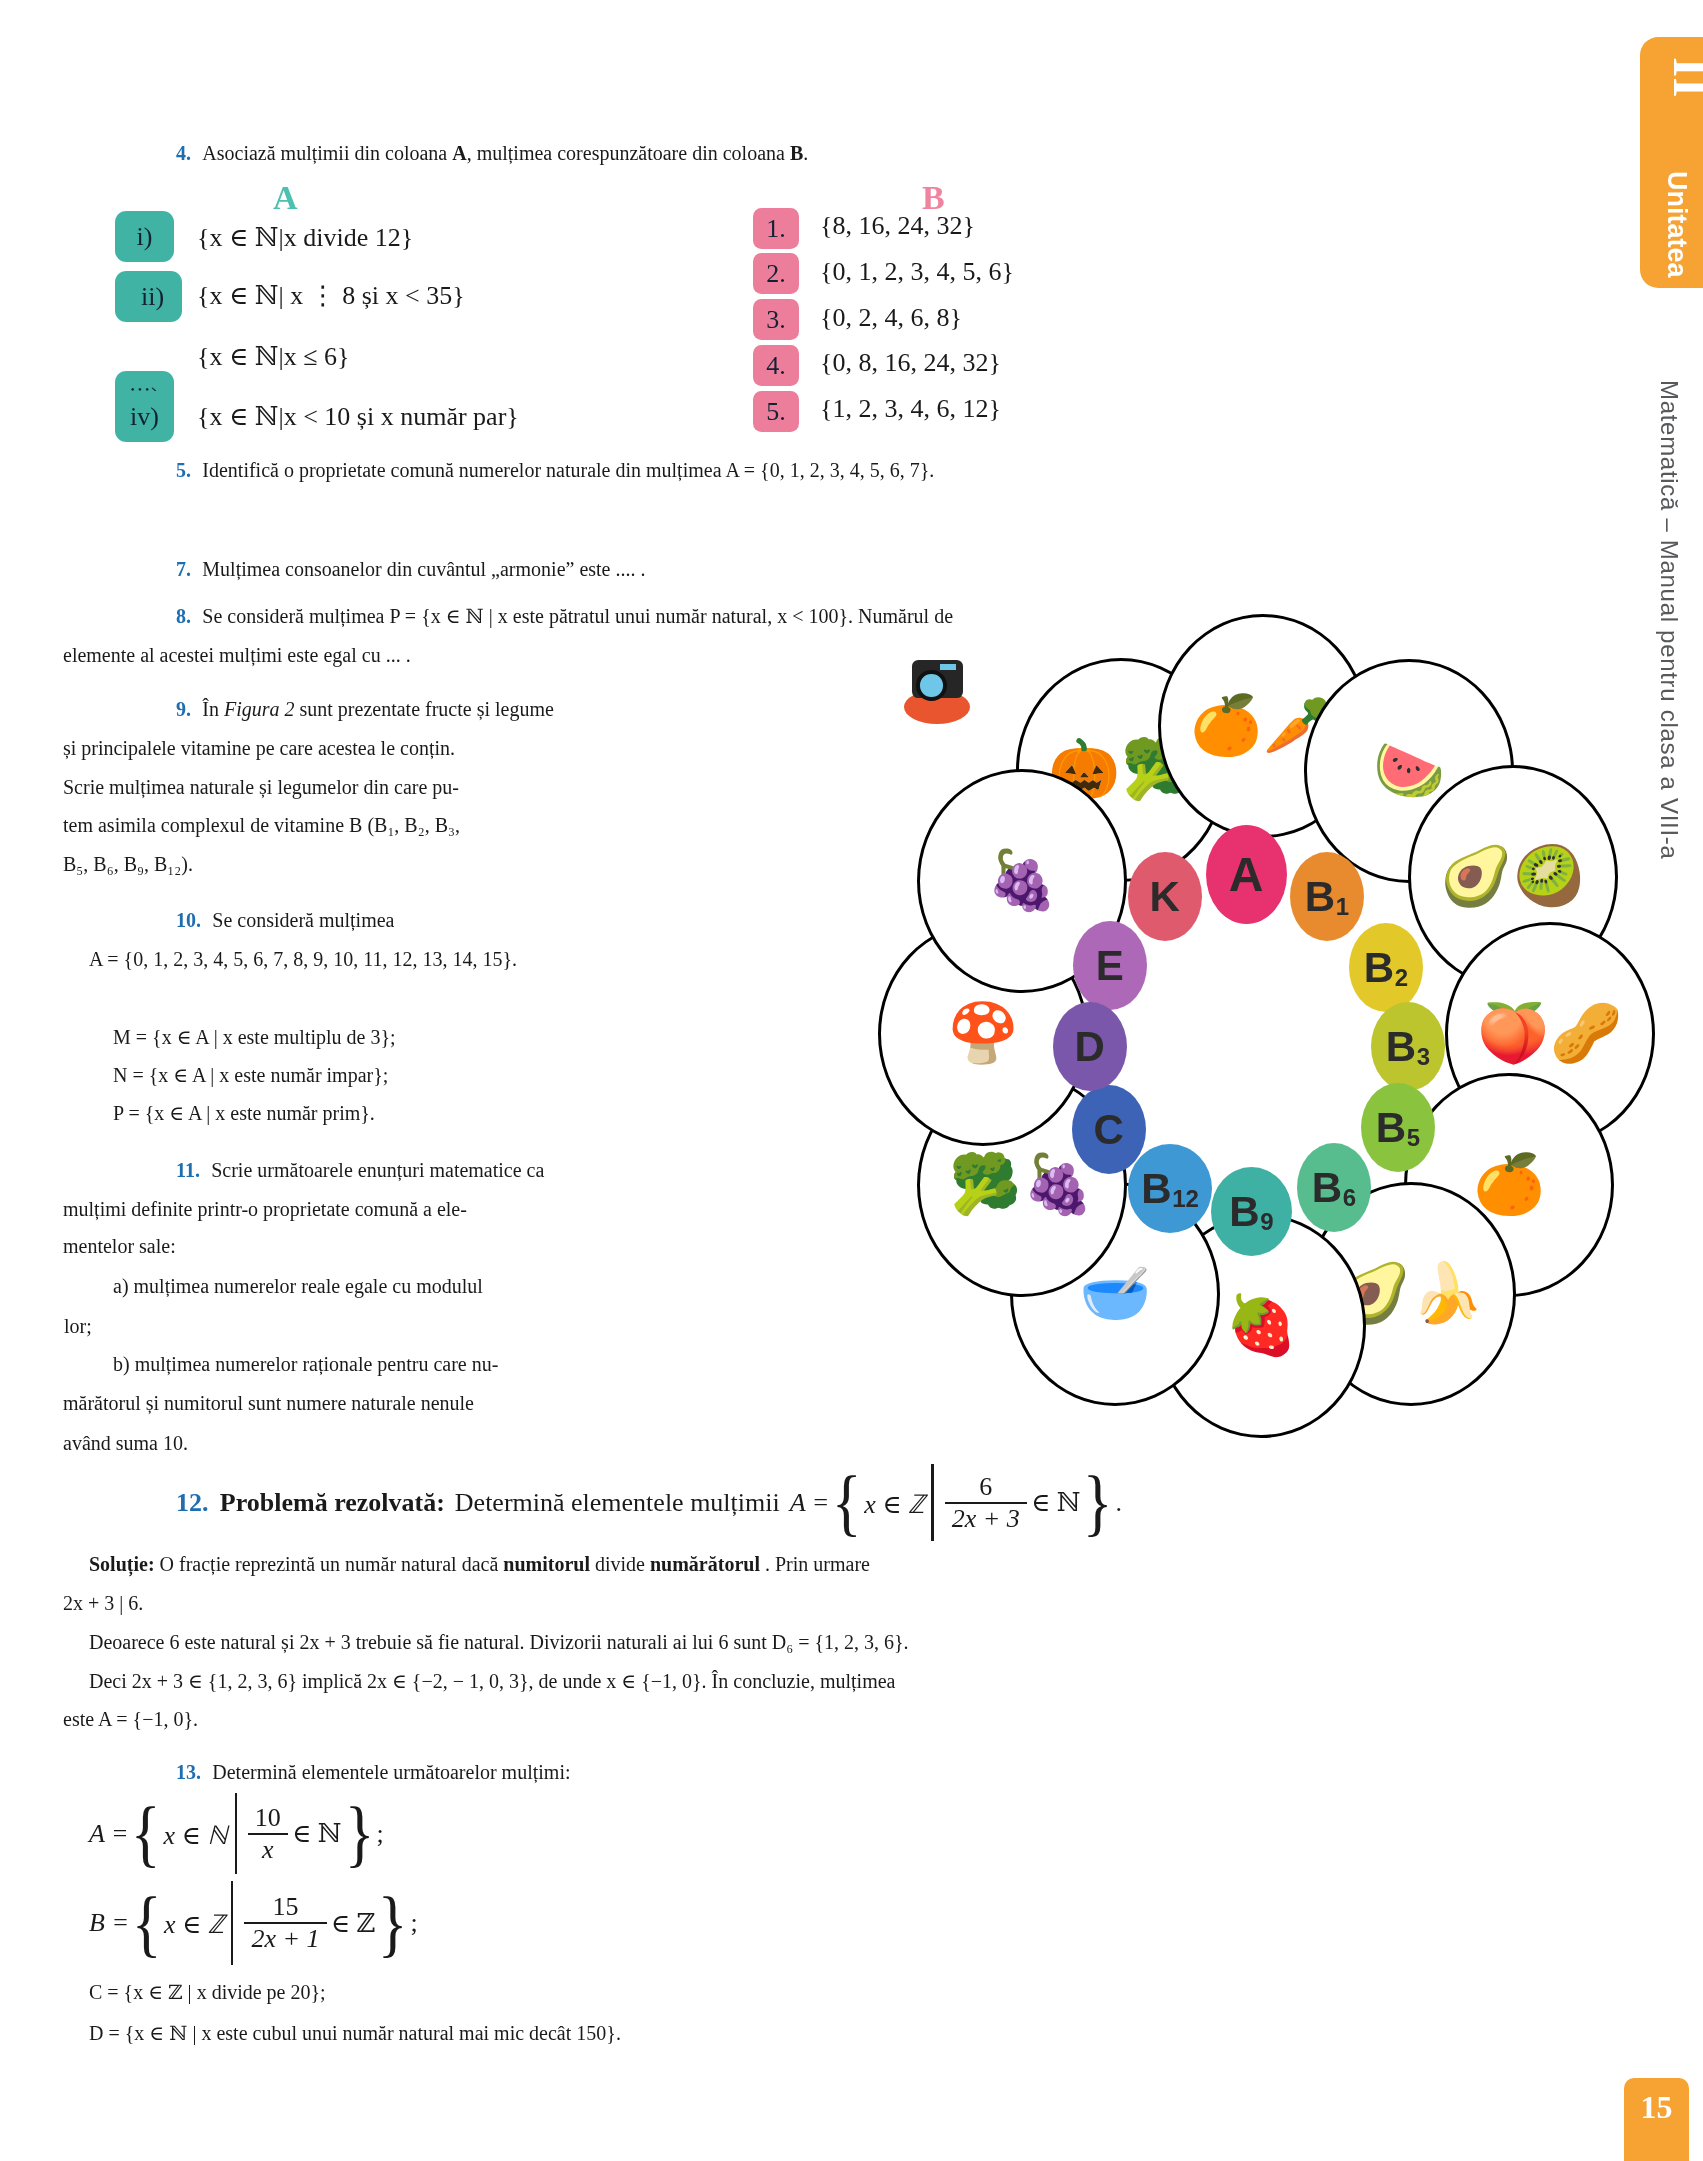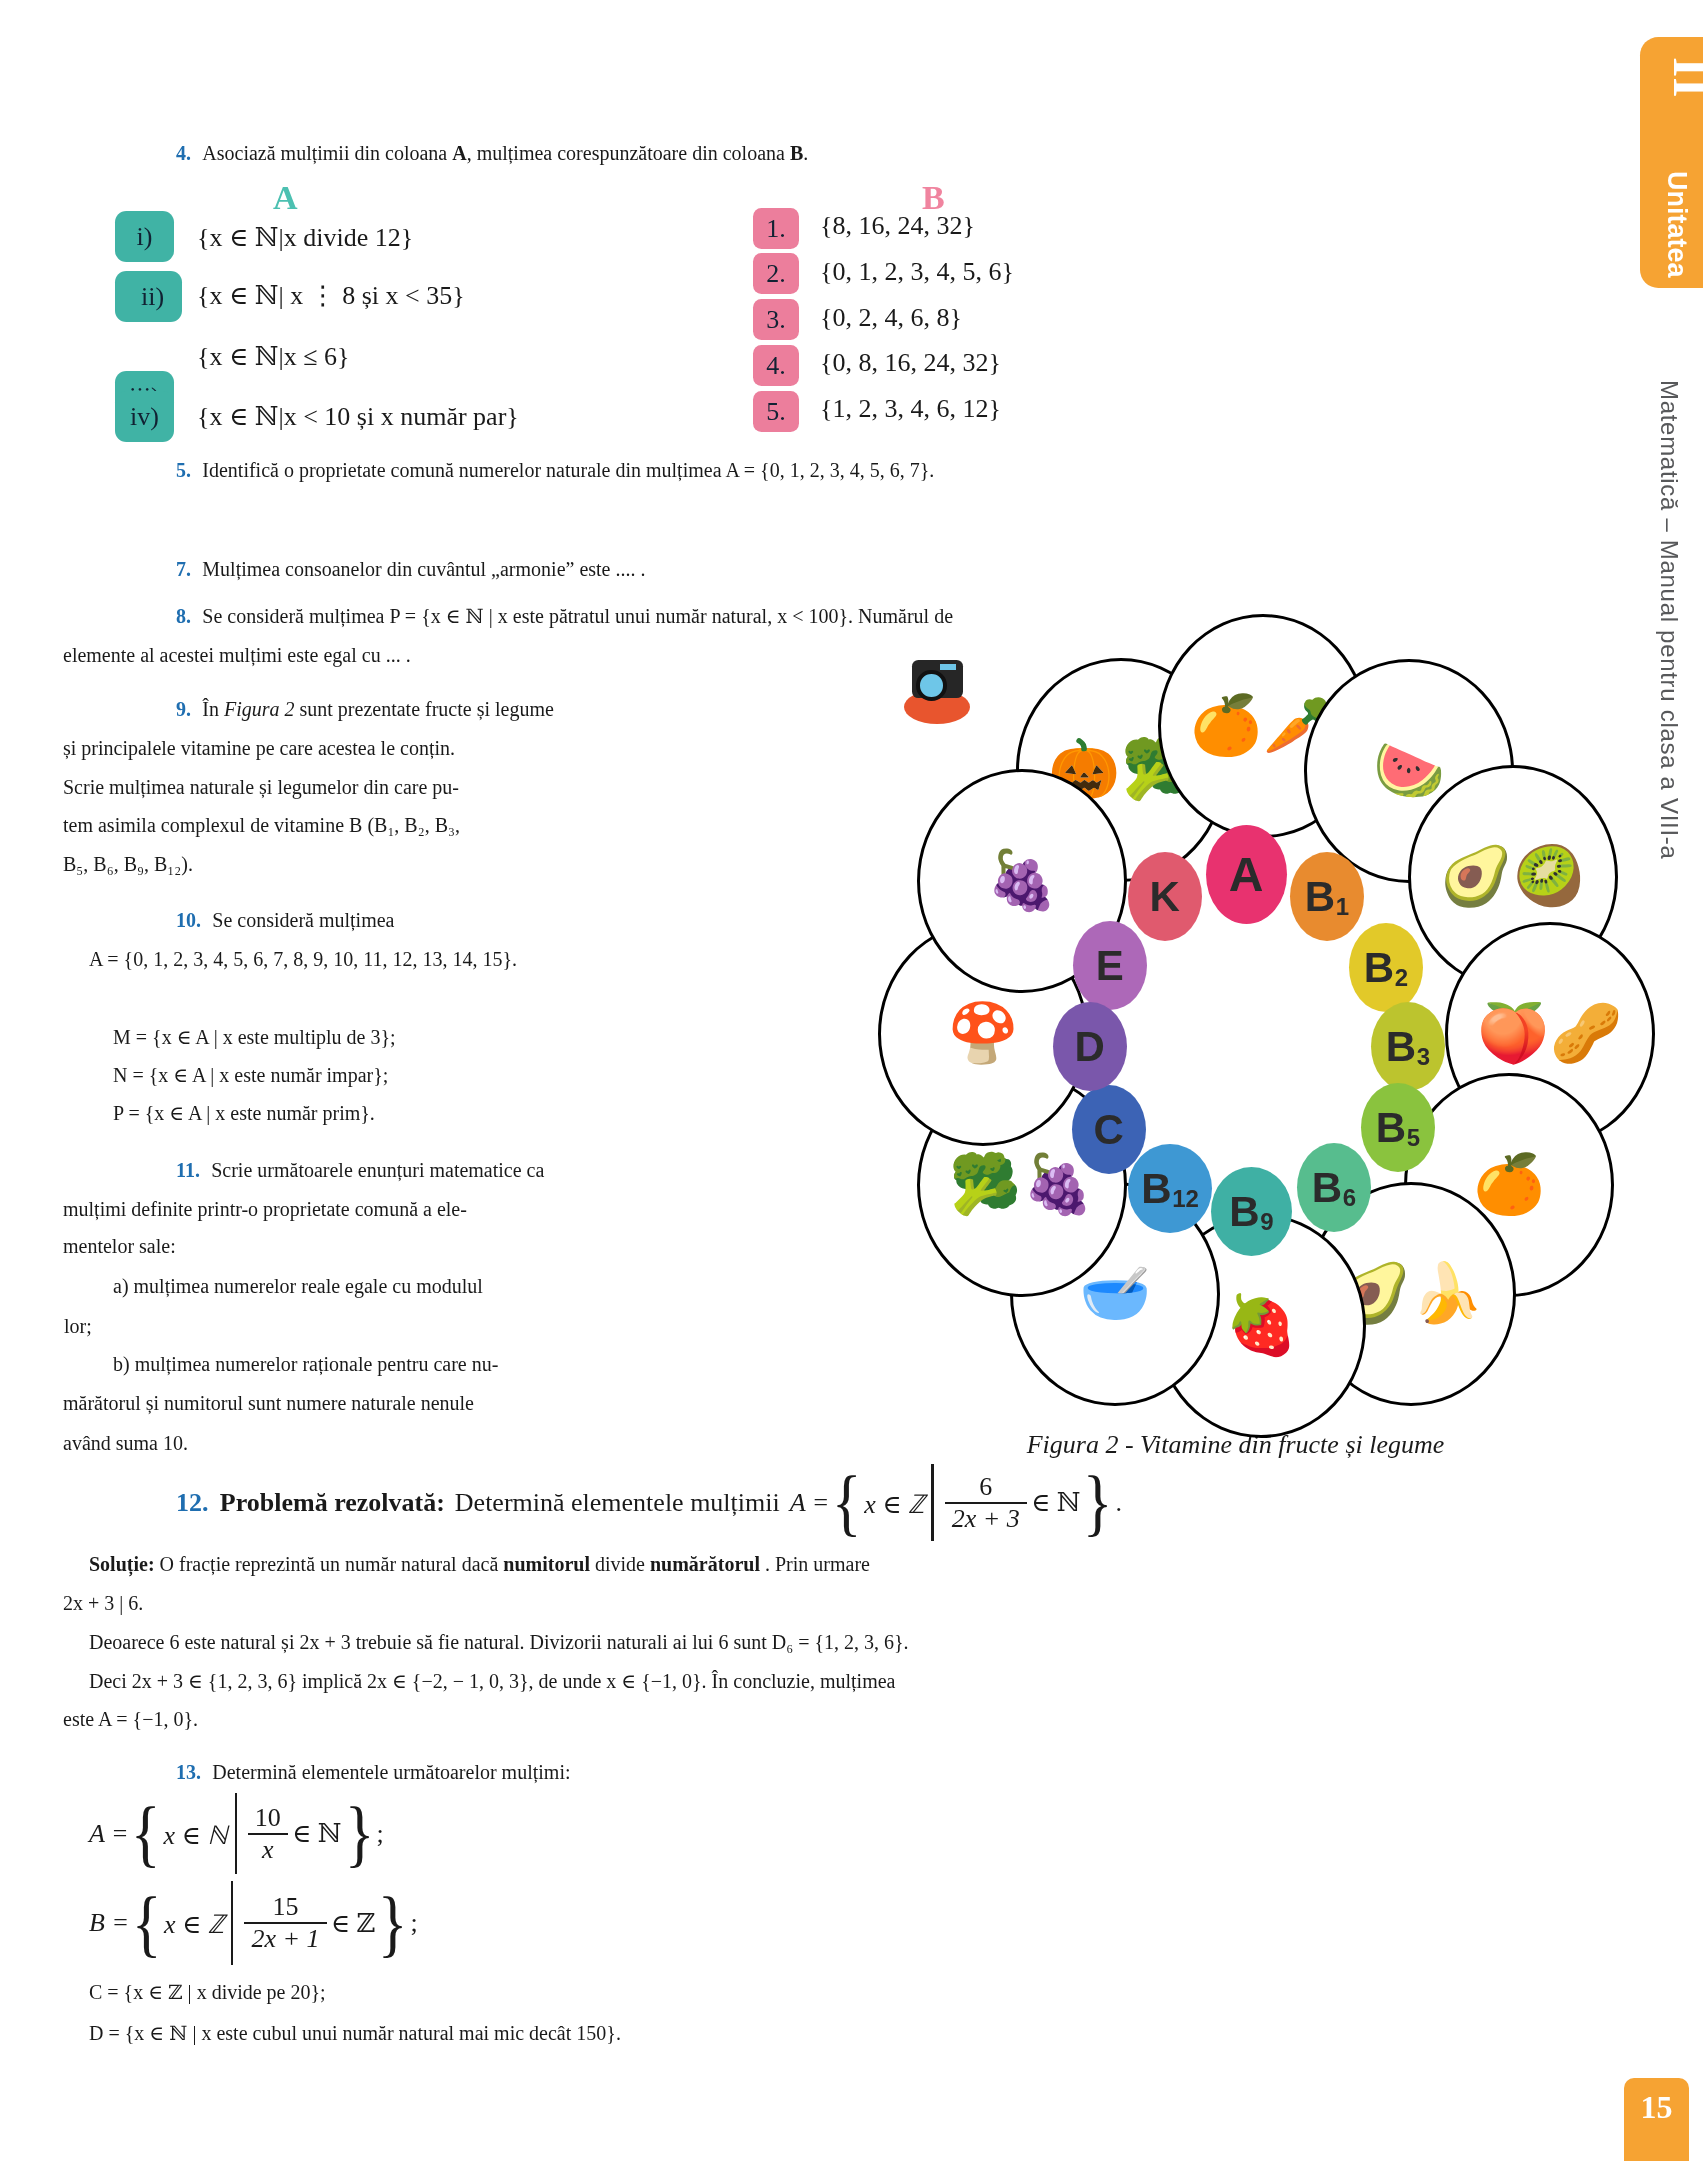--- a/index.html
+++ b/index.html
@@ -199,21 +199,20 @@
     </div>
   <div class="vb" style="left: 1211px; top: 1167px; width: 81px; background: rgb(63, 176, 164);">
       <span>B</span>
       <sub>9</sub>
     </div>
   <div class="vb" style="left: 1206px; top: 825px; width: 81px; height: 99px; font-size: 48px; background: rgb(232, 50, 111);">
       <span>A</span>
       <sub></sub>
     </div>
 
-  <div class="caption">Figura 2 - Vitamine din fructe și legume</div>
 
   <div class="mathrow" style="left:176px;top:1464px;height:77px;">
     <span class="num">12.</span>
     <span class="bold">Problemă rezolvată:</span>
     <span class="gap"></span>
     <span>Determină elementele mulțimii</span>
     <span class="gap"></span>
     <span class="it">A =</span>
     <span class="brace">{</span>
     <span class="it">x ∈ ℤ</span>

